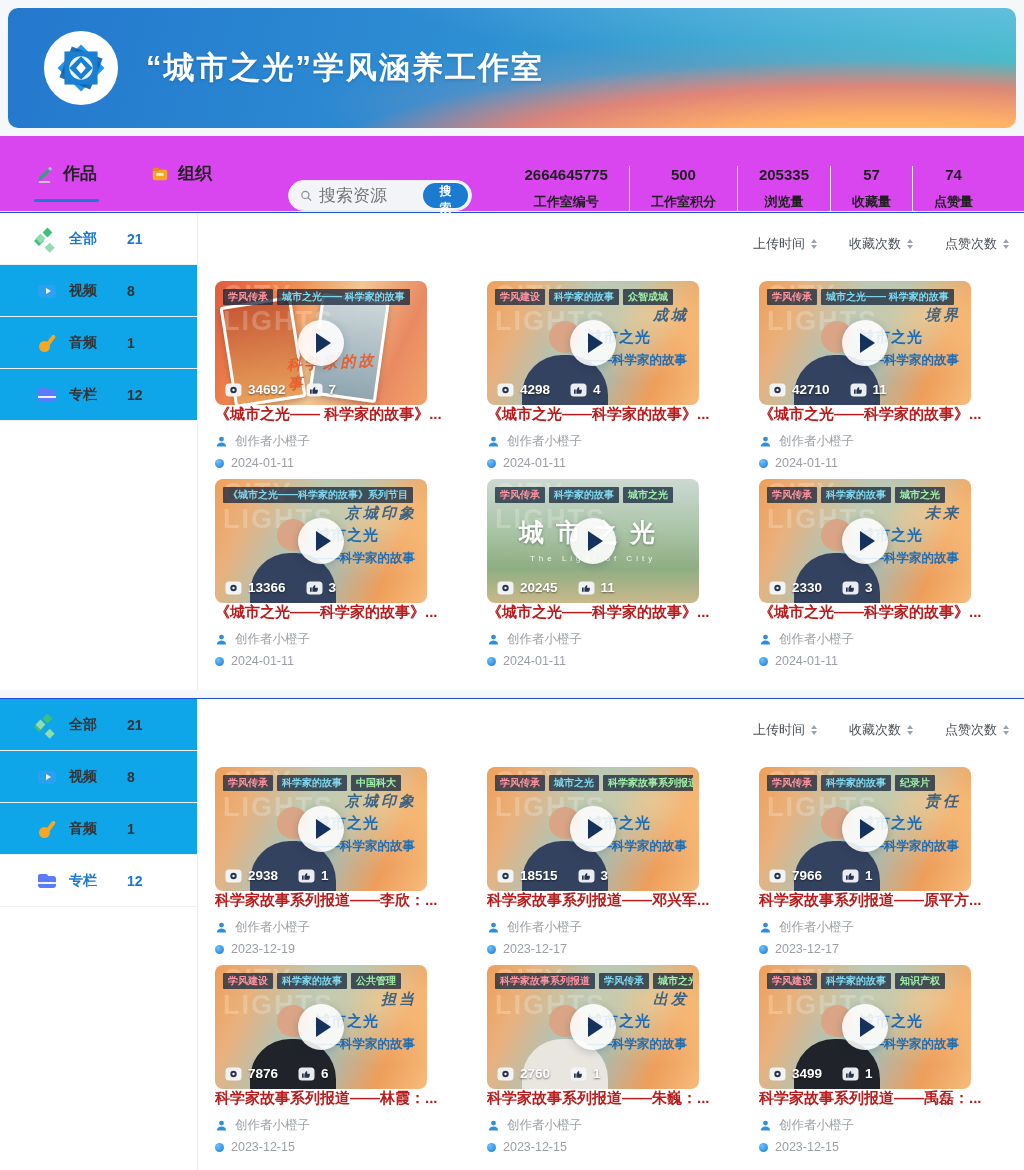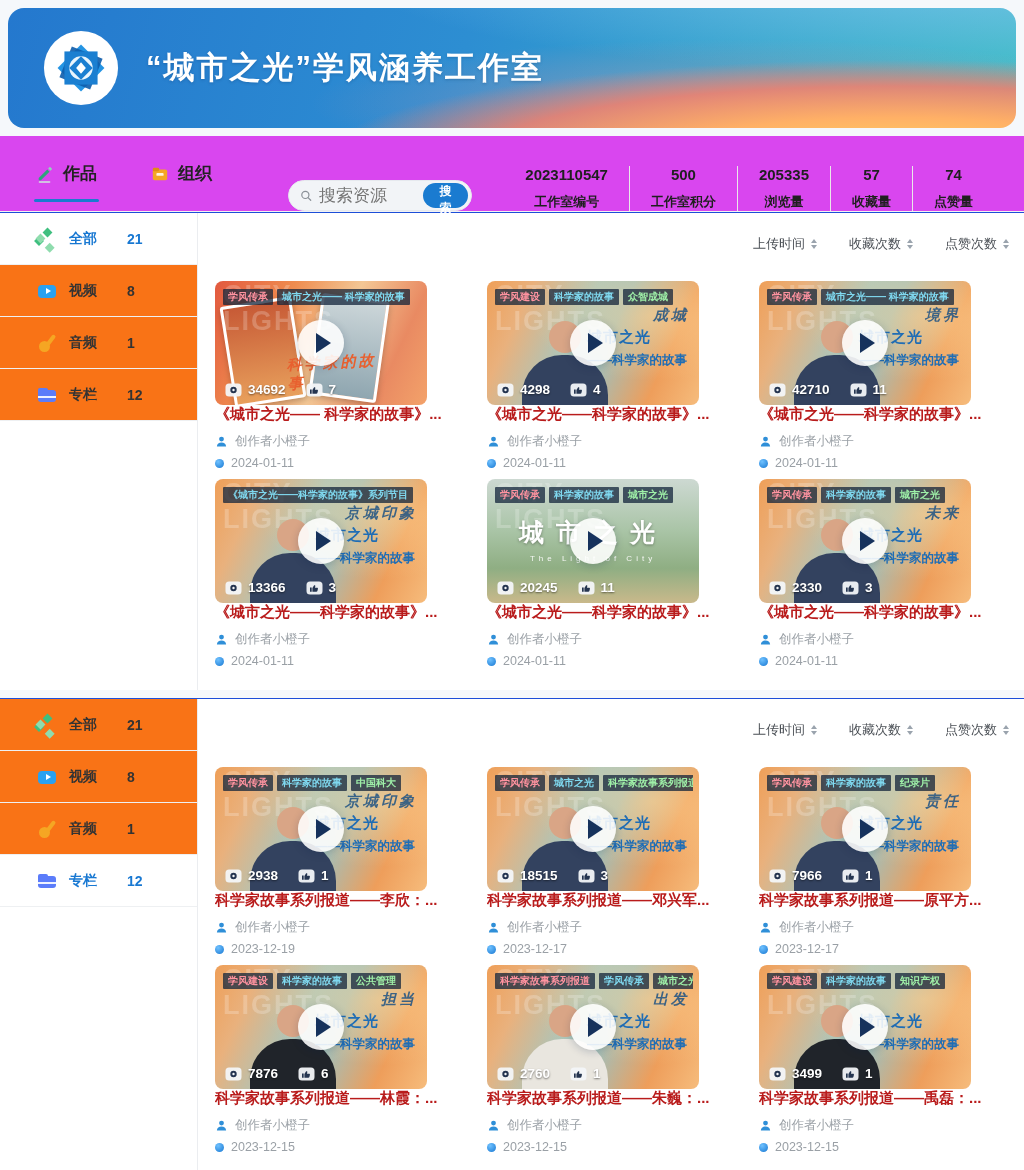--- a/index.html
+++ b/index.html
@@ -1,20 +1,20 @@
 <!DOCTYPE html>
 <html><head>
 <meta charset="utf-8">
 <style>
   *{box-sizing:border-box;margin:0;padding:0}
   html,body{width:1024px;height:1170px;overflow:hidden}
   body{font-family:"Liberation Sans","DejaVu Sans",sans-serif;background:#f5f8fb;color:#222}
 
   
-  .site-header{margin:8px;height:120px;border-radius:16px;display:flex;align-items:center;padding:0 34px;
+  .site-header{margin:8px;height:120px;border-radius:10px;display:flex;align-items:center;padding:0 34px;
     background:
       radial-gradient(90% 130% at 88% 125%, #ffd95e 0%, #ffb066 26%, rgba(242,128,108,.85) 46%, rgba(242,128,108,0) 63%),
       radial-gradient(70% 90% at 72% 80%, rgba(236,150,160,.45) 0%, rgba(236,150,160,0) 60%),
       radial-gradient(120% 160% at 100% -30%, rgba(125,195,238,.85) 0%, rgba(125,195,238,0) 55%),
       linear-gradient(105deg,#2478ce 0%,#2d8ed2 45%,#37aacb 78%,#3fbcc5 100%);}
   .logo{flex:0 0 auto;width:78px;height:78px}
   .header-title{color:#fff;font-size:31px;font-weight:800;letter-spacing:2px;margin-left:26px;text-shadow:0 1px 3px rgba(0,40,90,.25)}
 
   
   .tabbar{background:#d946ef;height:76px;display:flex;align-items:flex-end;padding:0 30px;border-bottom:1px solid #f0f2f4}
@@ -27,21 +27,21 @@
   .stat{text-align:center;padding:0 21px;border-left:1px solid #e9e9e9}
   .stat:first-child{border-left:none}
   .stat .v{font-size:15px;font-weight:800;color:#1f1f1f}
   .stat .l{font-size:13px;font-weight:700;color:#1f1f1f;margin-top:10px}
 
   
   .section{background:#fff;display:flex;border-top:1px solid #1d4ed8;min-height:478px}
   .section:first-child{height:478px;overflow:hidden}
   .section + .section{margin-top:8px}
   .sidebar{width:198px;border-right:1px solid #ebedf0;flex:0 0 auto}
-  .side-item{height:52px;display:flex;align-items:center;padding-left:38px;background:#f97316;border-bottom:1px solid #eef0f2;cursor:pointer;font-size:14px;font-weight:600;color:#333}
+  .side-item{height:52px;display:flex;align-items:center;padding-left:38px;background:#0ea5e9;border-bottom:1px solid #eef0f2;cursor:pointer;font-size:14px;font-weight:600;color:#333}
   .side-item.active{background:#fff;color:#1878d2}
   .side-item .count{margin-left:30px;font-weight:700}
   .side-icon{width:18px;height:18px;position:relative;display:inline-block;margin-right:13px;flex:0 0 auto}
 
   .grid-icon::before,.grid-icon::after{content:"";position:absolute;width:7px;height:7px;transform:rotate(45deg)}
   .grid-icon::before{left:5.5px;top:-1px;background:#3fbf7f;box-shadow:0 12px 0 #3fbf7f}
   .grid-icon::after{left:-1px;top:5.5px;background:#8fdcae;box-shadow:13px 0 0 #8fdcae}
   .video-icon::before{content:"";position:absolute;left:0;top:3px;width:18px;height:13px;background:#2aa1f0;border-radius:4px}
   .video-icon::after{content:"";position:absolute;left:7.5px;top:6.5px;border-left:5px solid #fff;border-top:3px solid transparent;border-bottom:3px solid transparent}
   .audio-icon::before{content:"";position:absolute;left:1px;bottom:0;width:11px;height:11px;border-radius:50%;background:#f5a623}
@@ -140,21 +140,21 @@
   <div class="searchbox">
     <svg width="15" height="15" viewBox="0 0 20 20">
       <circle cx="9" cy="9" r="6" fill="none" stroke="#8a9097" stroke-width="2"></circle>
       <line x1="13.5" y1="13.5" x2="18" y2="18" stroke="#8a9097" stroke-width="2" stroke-linecap="round"></line>
     </svg>
     <input type="text" placeholder="搜索资源" style="">
     <button class="search-btn">搜索</button>
   </div>
   <div class="stats">
       <div class="stat">
-    <div class="v">2023110547</div>
+    <div class="v">2664645775</div>
     <div class="l">工作室编号</div>
   </div>
       <div class="stat">
     <div class="v">500</div>
     <div class="l">工作室积分</div>
   </div>
       <div class="stat">
     <div class="v">205335</div>
     <div class="l">浏览量</div>
   </div>

